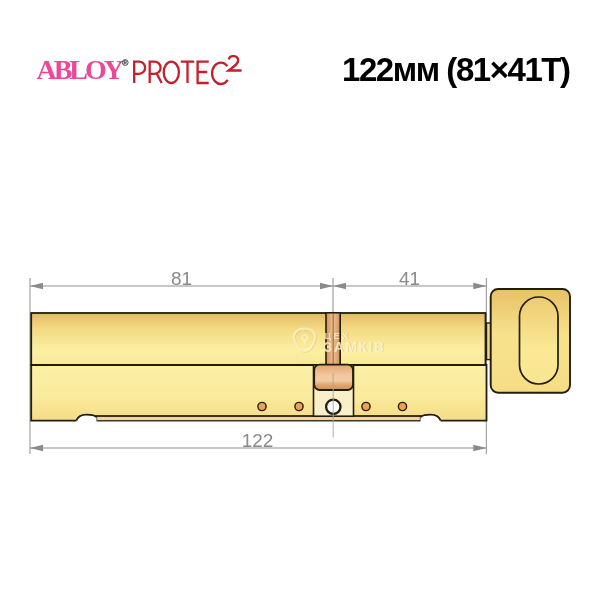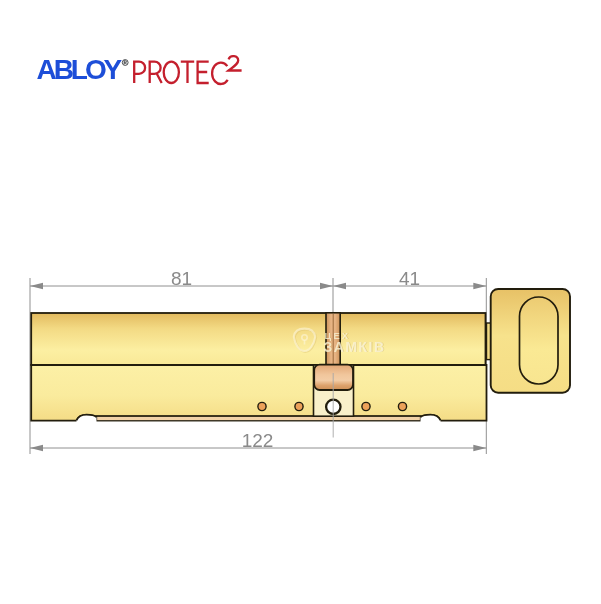--- a/index.html
+++ b/index.html
@@ -1,17 +1,17 @@
 <!DOCTYPE html>
 <html><head>
 <meta charset="utf-8">
 <style>
 html,body{margin:0;padding:0;background:#fff;width:601px;height:604px;overflow:hidden}
 #page{position:relative;width:601px;height:604px;font-family:"Liberation Sans",sans-serif}
-#abloy{position:absolute;left:36.5px;top:54.5px;font-family:Liberation Sans, sans-serif;font-weight:bold;font-size:28px;line-height:1.1;color:#1d4ed8;letter-spacing:-3.05px}
+#abloy{position:absolute;left:36.5px;top:54.5px;font-family:Liberation Serif, serif;font-weight:bold;font-size:28px;line-height:1.1;color:#ec4899;letter-spacing:-3.05px}
 #title{position:absolute;left:342px;top:51.5px;font-family:"Liberation Sans",sans-serif;font-weight:bold;font-size:33px;line-height:1.1;color:#000;letter-spacing:-1.45px;white-space:nowrap}
 svg{position:absolute;left:0;top:0}
 </style>
 </head>
 <body>
 <div id="page">
 
 <div id="abloy">ABLOY</div>
 
 <svg id="protec" width="601" height="604" viewBox="0 0 601 604">
@@ -31,20 +31,21 @@
 
     <path d="M228.6,59.3 a4.9,4.5 0 0 1 9.6,1.2 c0,3-3.2,5.1-9.6,10 h13"></path>
   </g>
 
   <g stroke="#36383a" stroke-width="0.9" fill="none">
     <circle cx="125.2" cy="62.5" r="2.9"></circle>
     <path d="M124.2,64.2 V60.8 h1.2 a1,1 0 0 1 0,2 h-1.2 M125.4,62.8 l1,1.4"></path>
   </g>
 </svg>
 
+<div id="title">122мм (81×41Т)</div>
 
 <svg id="drawing" width="601" height="604" viewBox="0 0 601 604">
   <defs>
     <linearGradient id="gTop" x1="0" y1="0" x2="0" y2="1">
       <stop offset="0" stop-color="#e2ba5e"></stop>
       <stop offset="0.3" stop-color="#f3da84"></stop>
       <stop offset="0.72" stop-color="#fcefa2"></stop>
       <stop offset="1" stop-color="#f9e997"></stop>
     </linearGradient>
     <linearGradient id="gBot" x1="0" y1="0" x2="0" y2="1">

